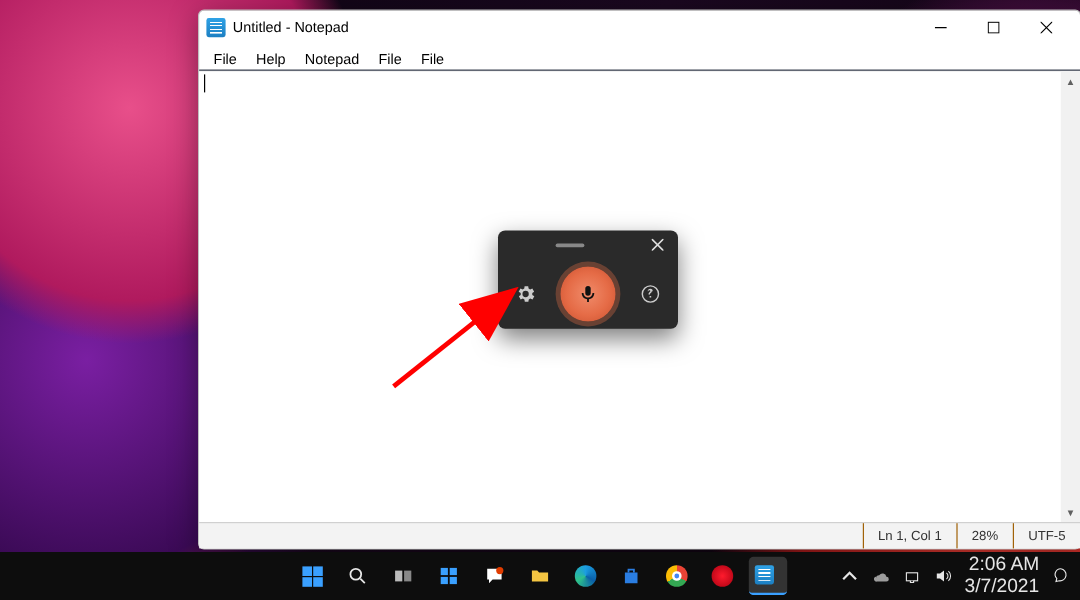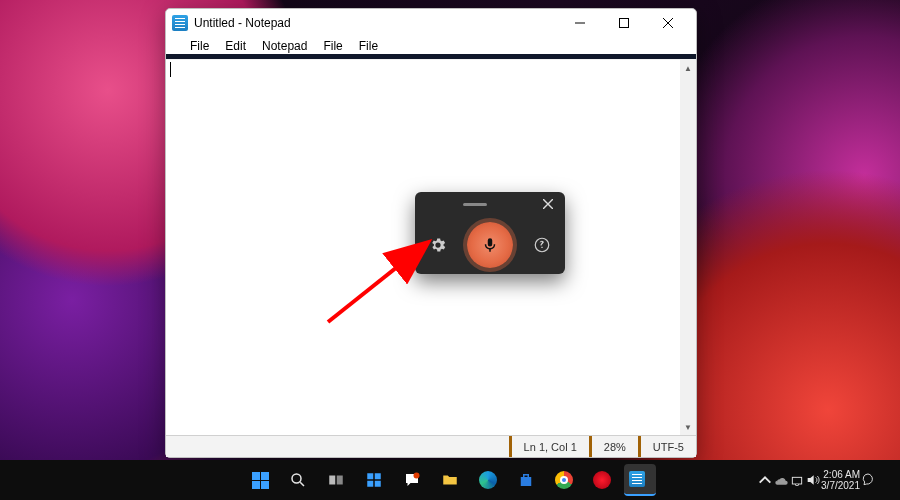--- a/index.html
+++ b/index.html
@@ -1,50 +1,50 @@
 <!DOCTYPE html>
 <html><head>
 <meta charset="utf-8">
 <style>
 *{margin:0;padding:0;box-sizing:border-box;font-family:"Segoe UI",Tahoma,sans-serif}
 html,body{width:900px;height:500px;overflow:hidden}
 .desktop{width:900px;height:500px;background:radial-gradient(circle at 12% 18%,#e84f8a 0%,#b01a5e 18%,transparent 22%),radial-gradient(circle at 8% 60%,#7a1fa2 0%,#3b0a56 20%,transparent 28%),radial-gradient(circle at 92% 82%,#f0453a 0%,#a51a1a 18%,transparent 26%),radial-gradient(circle at 96% 35%,#c32e9a 0%,#5e1254 15%,transparent 22%),radial-gradient(circle at 6% 90%,#ff7d4d 0%,#a63210 10%,transparent 16%),linear-gradient(135deg,#0a0410 0%,#1b0820 40%,#090209 100%);position:relative}
-.notepad{position:absolute;left:165px;top:8px;width:532px;height:450px;background:#fff;border:1px solid #bfbfbf;border-radius:5px;display:flex;flex-direction:column;box-shadow:0 6px 24px rgba(0,0,0,.35)}
+.notepad{position:absolute;left:165px;top:8px;width:736px;height:450px;background:#fff;border:1px solid #bfbfbf;border-radius:5px;display:flex;flex-direction:column;box-shadow:0 6px 24px rgba(0,0,0,.35)}
 .titlebar{height:28px;display:flex;align-items:center;padding:0 6px}
 .np-icon{width:16px;height:16px;background:linear-gradient(#2fa2e6,#1c7fc2);border-radius:2px;position:relative;margin-right:6px}
 .np-icon::after{content:"";position:absolute;left:3px;right:3px;top:3px;bottom:3px;background:repeating-linear-gradient(#fff,#fff 1px,transparent 1px,transparent 3px)}
 .title{font-size:12px;color:#000;flex:1}
 .winbtn{width:44px;height:28px;display:flex;align-items:center;justify-content:center;color:#000}
 .winbtn svg{width:10px;height:10px}
-.menubar{height:22px;display:flex;align-items:center;padding:0 16px;border-bottom:5px solid #0f172a}
+.menubar{height:22px;display:flex;align-items:flex-end;padding:0 4px;border-bottom:1px solid #0f172a}
 .menuitem{font-size:12px;padding:2px 8px;color:#000}
 .editor{flex:1;position:relative;border-top:1px solid #f2f2f2}
 .editor textarea{width:calc(100% - 16px);height:100%;border:none;resize:none;outline:none;font-family:Consolas,monospace;font-size:13px;padding:2px 4px}
 .caret{position:absolute;left:4px;top:2px;width:1px;height:15px;background:#000;animation:blink 1s steps(1) infinite}
 @keyframes blink{50%{opacity:0}}
 .vscroll{position:absolute;right:0;top:0;bottom:0;width:16px;background:#f1f1f1}
 .vscroll .arrow{width:16px;height:16px;display:flex;align-items:center;justify-content:center;color:#606060;font-size:8px}
 .vscroll .arrow.bottom{position:absolute;bottom:0}
 .statusbar{height:22px;border-top:1px solid #d0d0d0;display:flex;align-items:center;font-size:11px;color:#333;background:#f3f3f3}
-.statusbar .cell{padding:0 12px;border-left:3px solid #a16207;height:100%;display:flex;align-items:center}
+.statusbar .cell{padding:0 12px;border-left:1px solid #a16207;height:100%;display:flex;align-items:center}
 .statusbar .spacer{flex:1}
 .voice-panel{position:absolute;left:415px;top:192px;width:150px;height:82px;background:#2a2a2a;border-radius:6px;box-shadow:0 8px 20px rgba(0,0,0,.5)}
 .voice-top{height:24px;display:flex;align-items:center;justify-content:flex-end;gap:6px;padding-right:6px}
 .voice-min{width:24px;height:3px;background:#888;border-radius:2px;margin-right:auto;margin-left:48px}
 .voice-close{width:22px;height:22px;display:flex;align-items:center;justify-content:center;color:#ddd;font-size:12px;border-radius:3px}
 .voice-body{display:flex;align-items:center;justify-content:space-between;padding:0 12px;height:58px}
 .voice-side{width:22px;height:22px;display:flex;align-items:center;justify-content:center;color:#ccc}
 .mic-btn{width:46px;height:46px;border-radius:50%;background:radial-gradient(circle,#f08b6a 0%,#e56b46 55%,#c74f2e 100%);display:flex;align-items:center;justify-content:center;box-shadow:0 0 0 4px rgba(224,110,70,.35)}
 .mic-btn svg{width:18px;height:18px;fill:#111}
 .arrow-anno{position:absolute;left:318px;top:232px;pointer-events:none}
 .taskbar{position:absolute;left:0;right:0;bottom:0;height:40px;background:#0d0d0d;display:flex;align-items:center;color:#e6e6e6}
 .task-center{display:flex;gap:6px;align-items:center;position:absolute;left:50%;transform:translateX(-50%)}
 .tb-btn{width:32px;height:32px;border-radius:4px;display:flex;align-items:center;justify-content:center}
 .tb-btn svg{width:18px;height:18px}
-.sys-tray{position:absolute;right:24px;display:flex;align-items:center;gap:0;font-size:10px}
+.sys-tray{position:absolute;right:8px;display:flex;align-items:center;gap:10px;font-size:16px}
 .sys-tray .clock{text-align:right;line-height:1.15}
 .sys-tray .tray-icon{width:16px;height:16px;display:flex;align-items:center;justify-content:center;color:#e6e6e6}
 .logo-win{display:grid;grid-template:repeat(2,8px)/repeat(2,8px);gap:1px}
 .logo-win span{background:#3aa0ff}
 .circ{width:18px;height:18px;border-radius:50%}
 </style>
 </head>
 <body>
 
 <div class="desktop">
@@ -64,21 +64,21 @@
           </svg>
         </div>
       <div class="winbtn close">
           <svg viewBox="0 0 10 10">
             <path d="M0 0l10 10M10 0L0 10" stroke="currentColor" stroke-width="1"></path>
           </svg>
         </div>
     </div>
     <div class="menubar">
       <div class="menuitem">File</div>
-      <div class="menuitem">Edit</div>
+      <div class="menuitem">Help</div>
       <div class="menuitem">Notepad</div>
       <div class="menuitem">File</div>
       <div class="menuitem">File</div>
     </div>
     <div class="editor">
       <textarea style=""></textarea>
       <div class="caret"></div>
       <div class="vscroll">
         <div class="arrow">▲</div>
         <div class="arrow bottom">▼</div>

